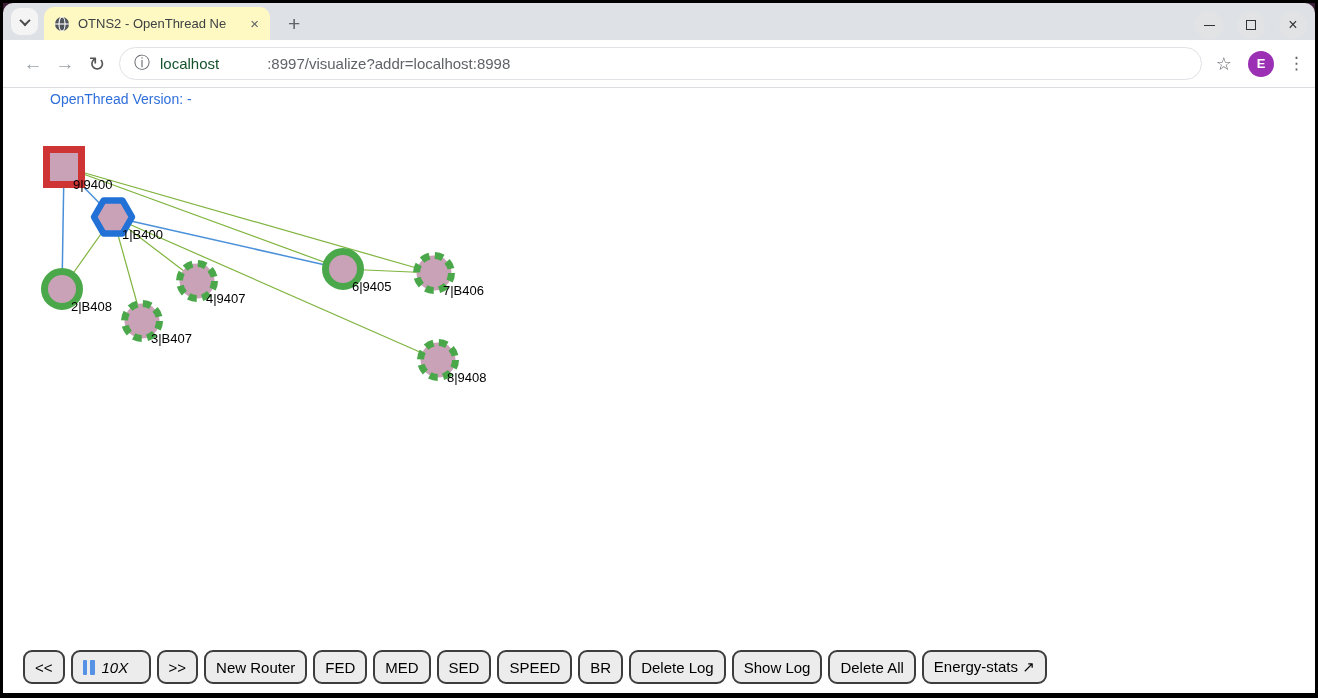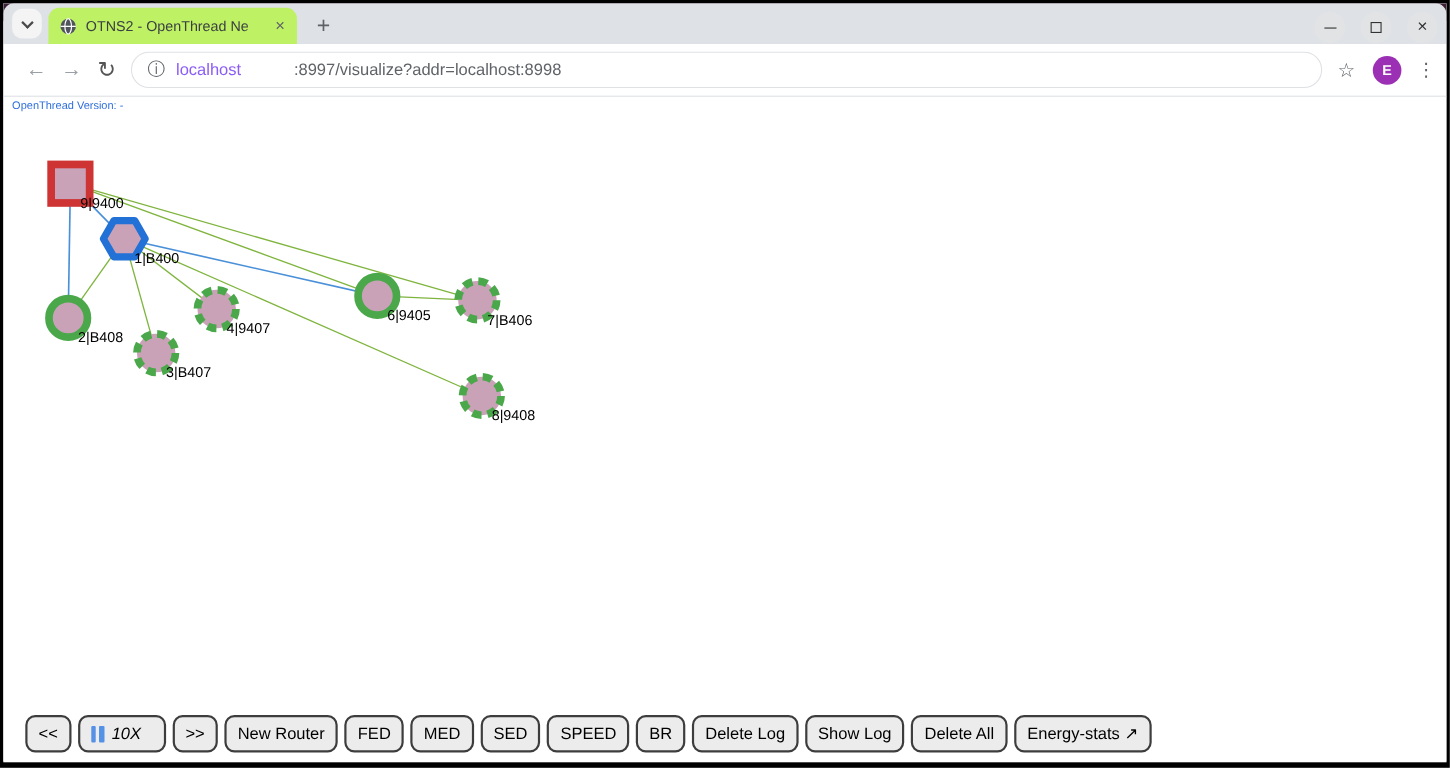--- a/index.html
+++ b/index.html
@@ -6,49 +6,49 @@
   html,body { width:1318px; height:698px; }
   body { background:#000; font-family:"Liberation Sans", sans-serif; position:relative; overflow:hidden; }
 
   .frame { position:absolute; left:3px; right:3px; top:3px; bottom:5px; background:#fff; overflow:hidden; }
   .desktop-corner { position:absolute; left:0; right:0; top:0; height:16px; background:#3d2038; }
 
   
   .tabstrip { position:relative; height:37px; background:#dee1e6; border-radius:10px 10px 0 0; display:flex; align-items:flex-end; }
   .tab-search { width:27px; height:27px; margin:0 6px 5px 8px; background:#f4f4f5; border-radius:9px; display:flex; align-items:center; justify-content:center; }
   .chev { width:8px; height:8px; border-right:2px solid #4a4a4a; border-bottom:2px solid #4a4a4a; transform:rotate(45deg) translate(-1px,-1px); }
-  .tab { width:226px; height:33px; background:#bef264; border-radius:10px 10px 0 0; display:flex; align-items:center; padding:0 8px 0 10px; }
+  .tab { width:226px; height:33px; background:#fef9c3; border-radius:10px 10px 0 0; display:flex; align-items:center; padding:0 8px 0 10px; }
   .tab-title { flex:1; font-size:13px; color:#3c4043; white-space:nowrap; overflow:hidden; margin-left:8px;
     -webkit-mask-image:linear-gradient(90deg,#000 85%,transparent); mask-image:linear-gradient(90deg,#000 85%,transparent); }
   .tab-close { font-size:15px; color:#5f6368; padding:0 3px; line-height:1; }
   .new-tab { font-size:21px; color:#5f6368; margin:0 0 6px 12px; line-height:1; padding:0 6px; }
   .win-controls { position:absolute; right:8px; top:8px; display:flex; gap:14px; }
   .wbtn { width:28px; height:28px; border-radius:50%; background:#e2e3e4; display:flex; align-items:center; justify-content:center; }
   .ic-min { width:11px; height:0; border-top:1.6px solid #333; }
   .ic-max { width:10px; height:10px; border:1.6px solid #333; }
   .ic-x { font-size:16px; color:#333; line-height:1; }
 
   
   .toolbar { height:48px; background:#fff; display:flex; align-items:center; border-bottom:1px solid #dadce0; padding:0 10px 0 14px; }
   .nav-ic { width:32px; text-align:center; font-size:19px; }
   .back,.fwd { color:#9aa0a6; }
   .reload { color:#555; font-size:20px; }
   .omnibox { flex:1; height:33px; border:1px solid #dfe1e5; border-radius:17px; background:#fff; display:flex; align-items:center; padding:0 14px; margin:0 14px 0 6px; }
   .info-ic { font-size:16px; color:#5f6368; margin-right:10px; }
   .url { font-size:15px; white-space:nowrap; overflow:hidden; }
-  .url .host { color:#8b5cf6;margin-top:16px; }
+  .url .host { color:#14532d;margin-top:16px; }
   .url .rest { color:#5f6368;padding-left:48px; }
   .star { font-size:18px; color:#5f6368; margin-right:16px; }
   .avatar { width:26px; height:26px; border-radius:50%; background:#9b30b5; color:#fff; font-size:13px; font-weight:bold; display:flex; align-items:center; justify-content:center; margin-right:14px; }
   .menu-dots { font-size:17px; color:#5f6368; letter-spacing:0; }
 
   
   .content { position:relative; height:calc(100% - 86px); background:#fff; }
   .status-line { white-space:pre; font-family:"DejaVu Sans Mono", monospace; font-weight:bold; font-size:13px; color:#000; padding:11px 0 0 8px; }
-  .version-line { font-size:10px; color:#2f6fdb; padding:3px 0 0 8px; }
+  .version-line { font-size:14px; color:#2f6fdb; padding:3px 0 0 8px;margin-left:39px; }
 
   .net-svg { position:absolute; left:0; top:0; width:1318px; height:560px; pointer-events:none; }
 
   
   .actionbar { position:absolute; left:20px; bottom:8px; display:flex; gap:6px; align-items:stretch; }
   .tbtn { font-family:"Liberation Sans", sans-serif; font-size:15px; color:#000; background:#ececec;
     border:2.5px solid #3d3d3d; border-radius:9px; padding:4px 10px; height:34px; display:flex; align-items:center; white-space:nowrap; }
   .tbtn-speed { min-width:80px;font-style:italic; }
   .pause-ic { display:inline-flex; gap:3px; margin-right:7px; }
   .pause-ic i { display:block; width:4.5px; height:15px; background:#5591e5; border-radius:1px; }

